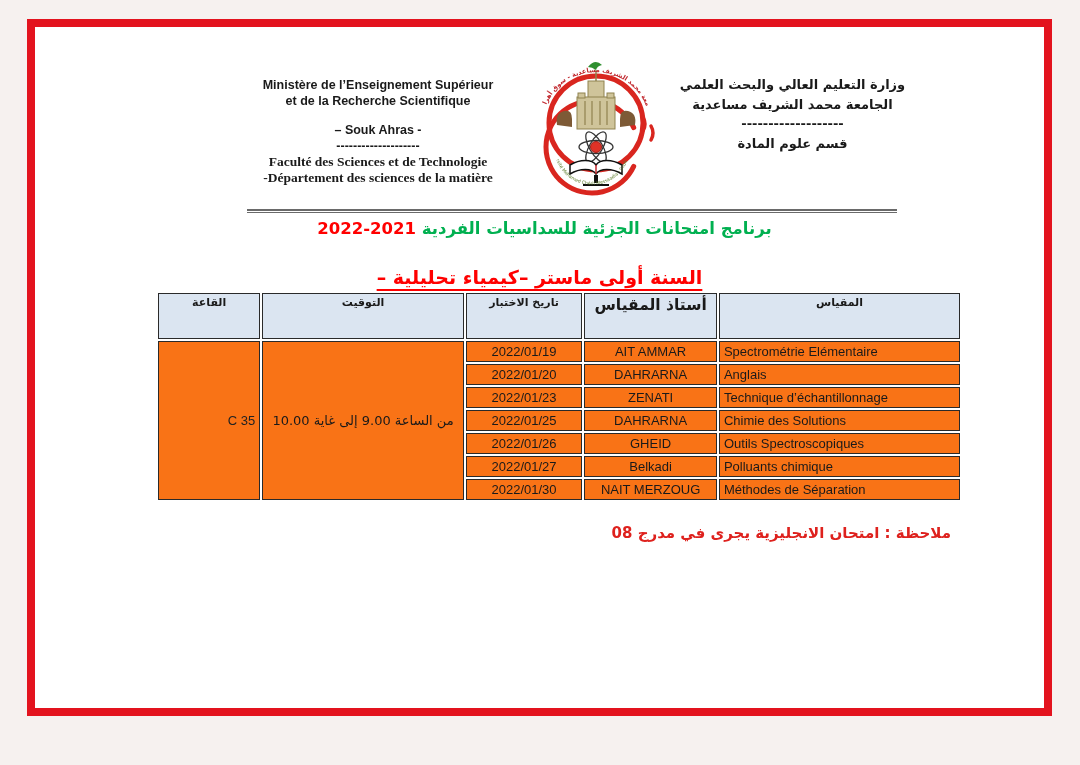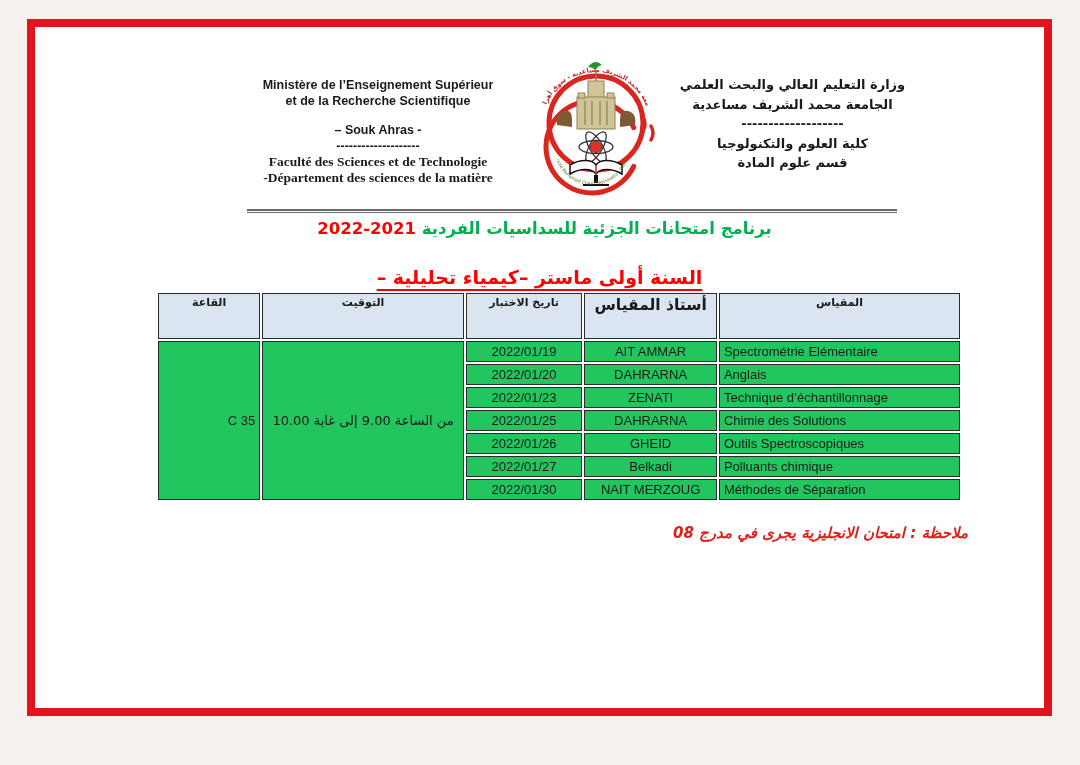--- a/index.html
+++ b/index.html
@@ -56,43 +56,43 @@
   .title-line2 span{
     text-decoration:underline; text-underline-offset:5px; text-decoration-thickness:1.5px;
   }
   
   table.schedule{
     position:absolute; left:121px; top:264px; width:806px;
     border-collapse:separate; border-spacing:2px; table-layout:fixed;
   }
   table.schedule td, table.schedule th{
     border:1px solid var(--border_black); padding:0 4px; overflow:hidden;
-    font-size:13px; height:21px; background:#22c55e;
+    font-size:13px; height:21px; background:#f97316;
   }
   table.schedule th{
     background:var(--header_cell_blue); height:46px; vertical-align:top;
     padding-top:2px; text-align:center; direction:rtl;
     font-family:"DejaVu Sans",sans-serif; font-weight:bold; font-size:11px;
   }
   table.schedule th.bold{font-weight:bold; font-size:15.5px;}
   td.room{
     background:var(--room_orange); text-align:right; vertical-align:middle;
     font-size:14px; color:#222;
   }
   td.time{
     text-align:center; vertical-align:middle; direction:rtl;
     font-family:"DejaVu Sans",sans-serif; font-size:13px;
   }
   td.date, td.prof{text-align:center;}
   td.module{text-align:left; padding-left:7px; font-size:13.2px;margin-left:8px;}
   
   .note{
-    position:absolute; right:76px; top:497px;
+    position:absolute; right:93px; top:497px;
     direction:rtl; font-family:"DejaVu Sans",sans-serif;
-    font-weight:bold; font-size:15px; color:var(--note_red);font-style:italic;
+    font-weight:bold; font-size:15px; color:var(--note_red);
   }
 </style>
 </head>
 <body>
 
 <div class="sheet">
 
   <div class="hdr-french">
     <div>Ministère de l’Enseignement Supérieur</div>
     <div>et de la Recherche Scientifique</div>
@@ -155,21 +155,20 @@
       <text font-size="4.6" fill="#5a7a2a" font-family="DejaVu Sans, sans-serif">
         <textPath href="#arcBottom" startOffset="50%" text-anchor="middle">Université Mohamed Chérif Messaadia - Souk Ahras</textPath>
       </text>
     </svg>
   </div>
 
   <div class="hdr-arabic" dir="rtl">
     <div>وزارة التعليم العالي والبحث العلمي</div>
     <div>الجامعة محمد الشريف مساعدية</div>
     <div>-------------------</div>
-    <div>كلية العلوم والتكنولوجيا</div>
     <div>قسم علوم المادة</div>
   </div>
 
   <div class="double-rule"></div>
 
   <div class="title-line1" dir="rtl">
     <span class="green">برنامج امتحانات الجزئية للسداسيات الفردية</span>
     <span class="year" dir="ltr">2022-2021</span>
   </div>
   <div class="title-line2" dir="rtl">

